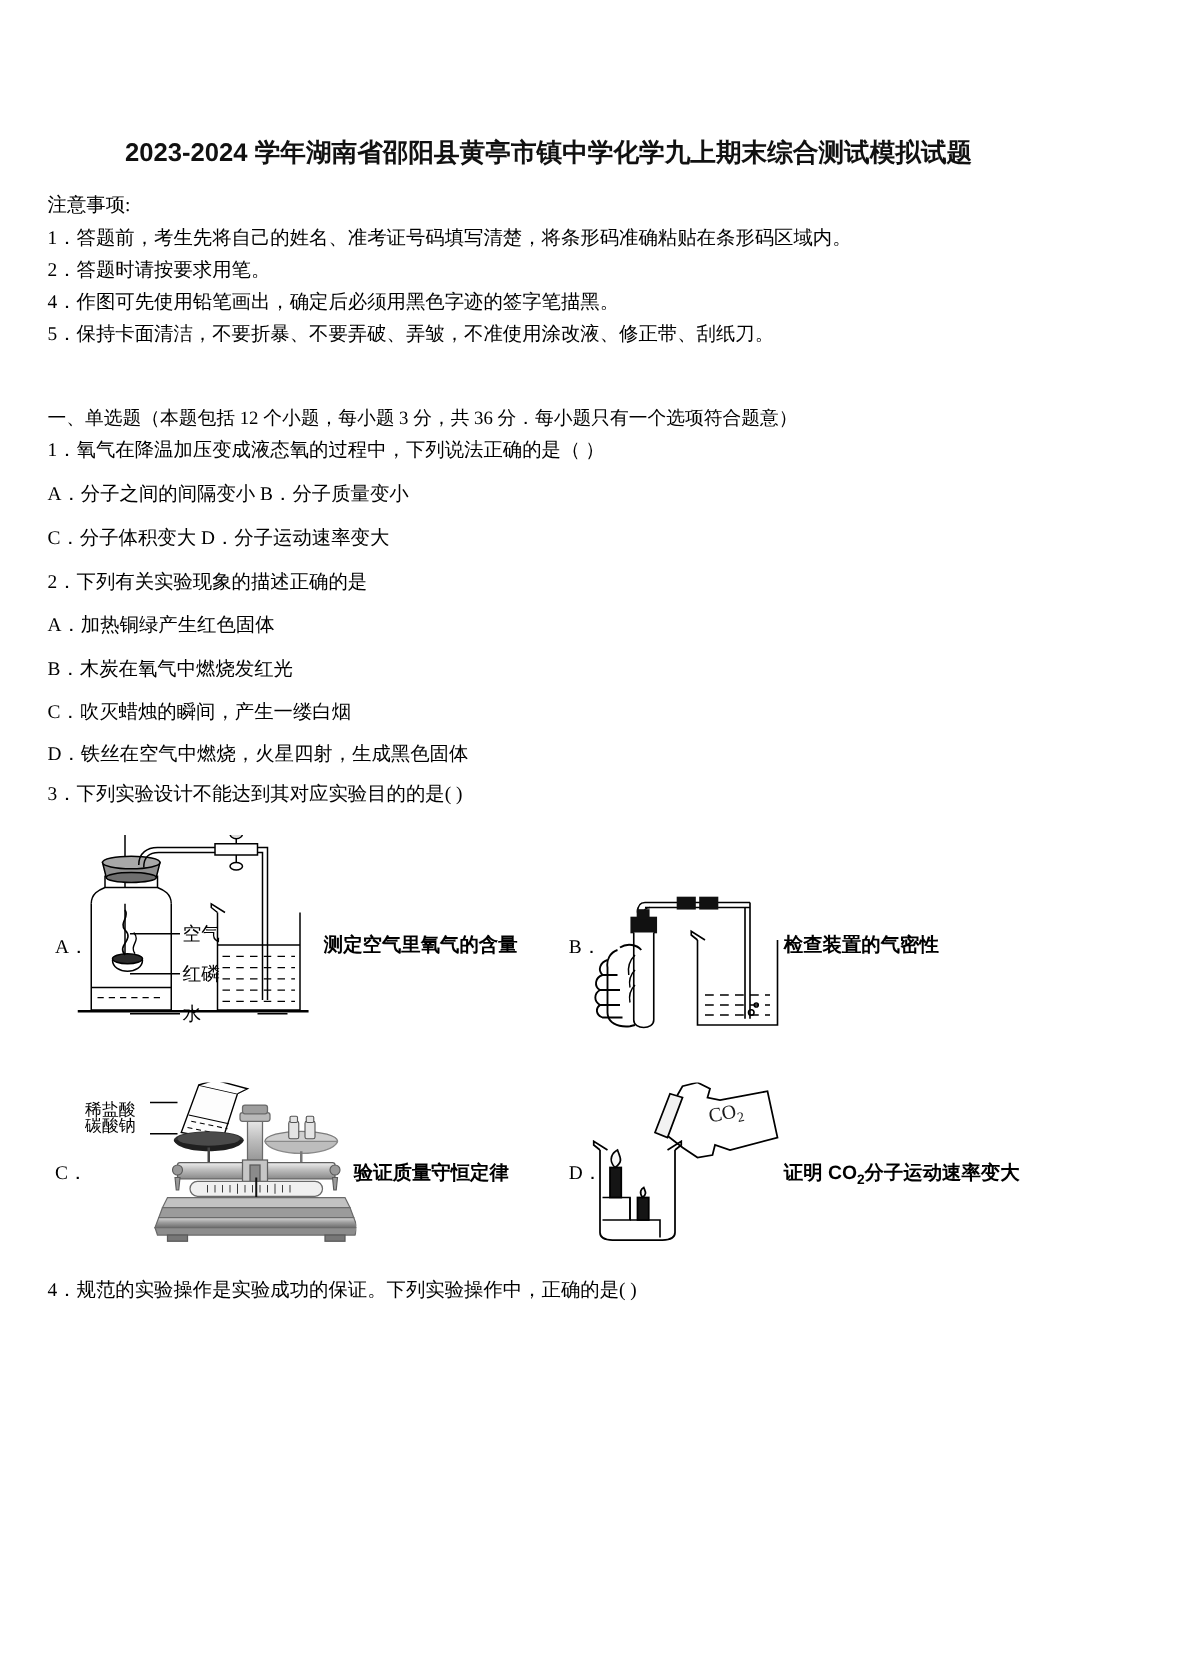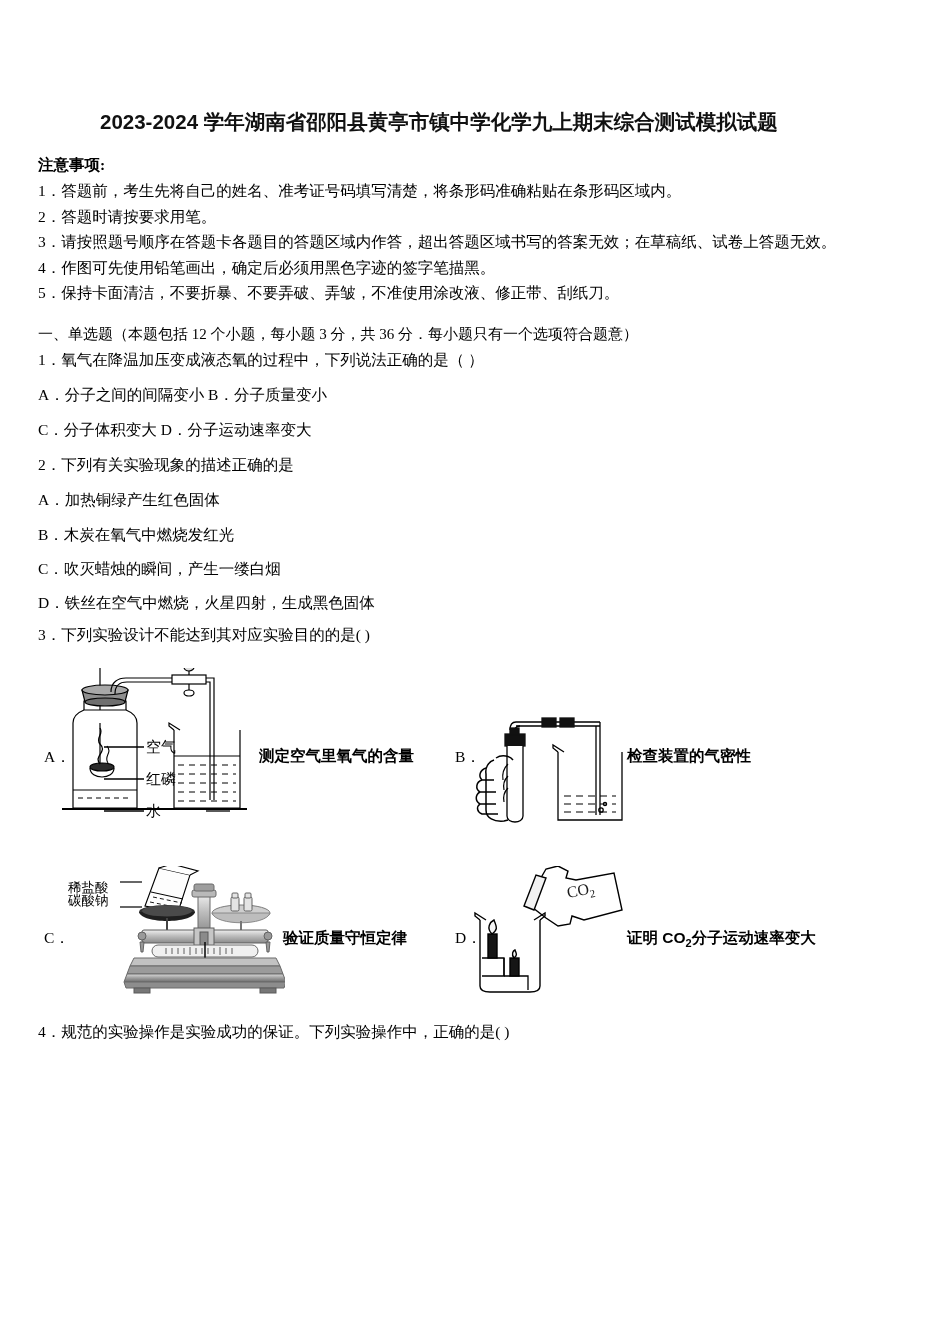--- a/index.html
+++ b/index.html
@@ -41,21 +41,21 @@
   .notice {
     position: absolute;
     left: 38px;
     top: 152px;
     width: 890px;
   }
   .notice-heading {
     font-size: 15.5px;
     line-height: 26px;
     font-family: "Liberation Serif", serif;
-    font-weight: bold;
+    font-weight: normal;
   }
   .notice-item {
     font-size: 15.5px;
     line-height: 25.5px;
     white-space: nowrap;
     font-family: "Liberation Serif", serif;
   }
 
   
   .sect-head {
@@ -109,21 +109,20 @@
 <body>
 
 <div class="page">
 
   <div class="doc-title">2023-2024 学年湖南省邵阳县黄亭市镇中学化学九上期末综合测试模拟试题</div>
 
   <div class="notice">
     <div class="notice-heading">注意事项:</div>
     <div class="notice-item">1．答题前，考生先将自己的姓名、准考证号码填写清楚，将条形码准确粘贴在条形码区域内。</div>
     <div class="notice-item">2．答题时请按要求用笔。</div>
-    <div class="notice-item">3．请按照题号顺序在答题卡各题目的答题区域内作答，超出答题区域书写的答案无效；在草稿纸、试卷上答题无效。</div>
     <div class="notice-item">4．作图可先使用铅笔画出，确定后必须用黑色字迹的签字笔描黑。</div>
     <div class="notice-item">5．保持卡面清洁，不要折暴、不要弄破、弄皱，不准使用涂改液、修正带、刮纸刀。</div>
   </div>
 
   <div class="sect-head">一、单选题（本题包括 12 个小题，每小题 3 分，共 36 分．每小题只有一个选项符合题意）</div>
 
   <div class="q-stem" style="top:350px;">1．氧气在降温加压变成液态氧的过程中，下列说法正确的是（      ）</div>
   <div class="q-opt" style="top:420px;">C．分子体积变大   D．分子运动速率变大</div>
   <div class="q-opt" style="top:385px;">A．分子之间的间隔变小   B．分子质量变小</div>
 

